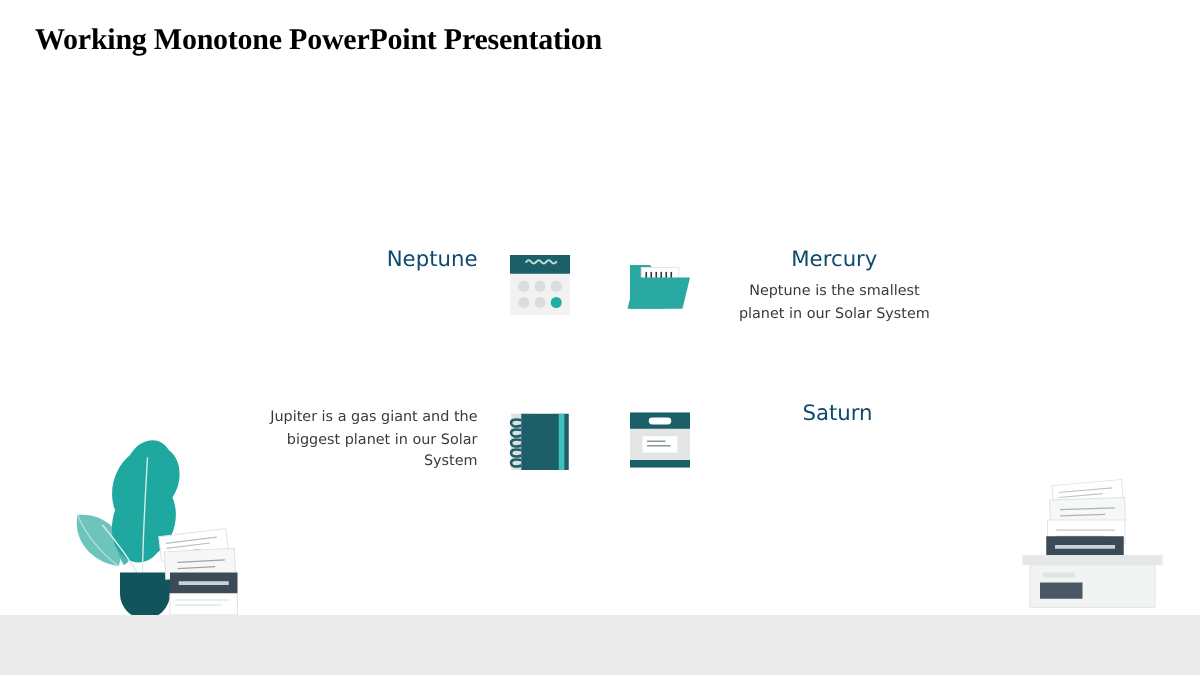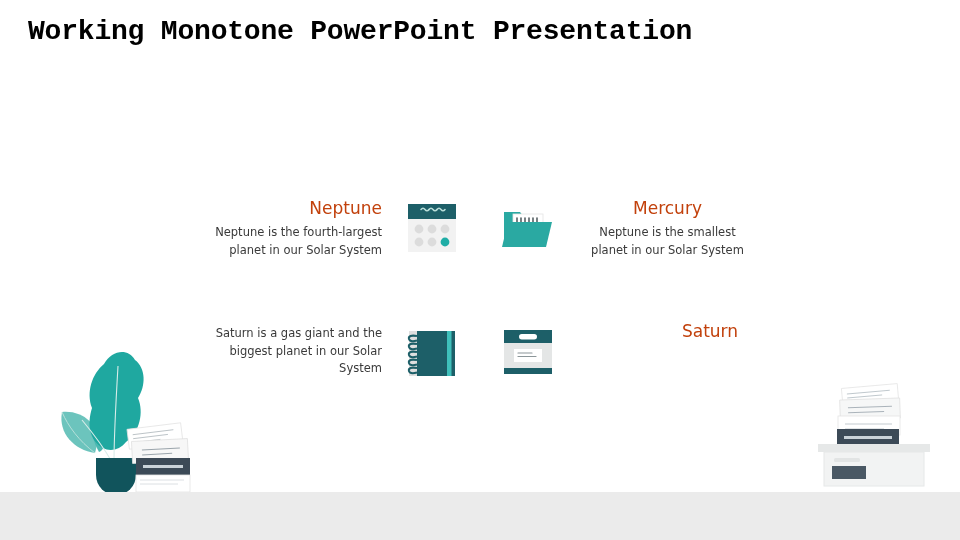--- a/index.html
+++ b/index.html
@@ -31,56 +31,56 @@
     height: 48px;
     background: #ebebeb;
   }
 
   
   .slide-title {
     position: absolute;
     left: 28px;
     top: 10px;
     width: 910px;
-    font-family: Liberation Mono, monospace;
+    font-family: Liberation Serif, serif;
     font-weight: bold;
-    font-size: 28px;
+    font-size: 24px;
     line-height: 44px;
     letter-spacing: -0.2px;
     color: #000000;
     white-space: nowrap;
   }
 
   
   .block {
     position: absolute;
   }
   .block .heading {
     font-family: "DejaVu Sans", sans-serif;
     font-size: 17px;
     line-height: 22px;
-    color: #c2410c;
+    color: #0c4a6e;
     white-space: nowrap;
   }
   .block .body {
     font-family: "DejaVu Sans", sans-serif;
     font-size: 11.5px;
     line-height: 17.5px;
     color: #3a3a3a;
     margin-top: 5px;
   }
 
   .block.right-align { text-align: right; }
   .block.left-align  { text-align: center; }
 
   
   #block-neptune { left: 201px; top: 197px; width: 181px; }
   #block-mercury { left: 580px; top: 197px; width: 175px; }
   #block-jupiter { left: 201px; top: 320px; width: 181px; }
-  #block-saturn  { left: 580px; top: 320px; width: 180px; margin-left: 40px; }
+  #block-saturn  { left: 580px; top: 320px; width: 180px; }
 
   
   .icon-box {
     position: absolute;
     width: 56px;
     height: 56px;
   }
   #icon-neptune { left: 404px; top: 200px; }
   #icon-mercury { left: 500px; top: 200px; }
   #icon-jupiter { left: 404px; top: 325px; }
@@ -95,21 +95,20 @@
 <body>
 
 <div id="slide">
 
   <div class="bottom-band"></div>
 
   <div class="slide-title">Working Monotone PowerPoint Presentation</div>
 
   <div class="block right-align" id="block-neptune">
     <div class="heading">Neptune</div>
-    <div class="body">Neptune is the fourth-largest planet in our Solar System</div>
   </div>
 
   <div class="icon-box" id="icon-neptune">
     <svg width="56" height="56" viewBox="0 0 56 56">
       <rect x="4" y="4" width="48" height="48" fill="#f2f2f2"></rect>
       <rect x="4" y="4" width="48" height="15" fill="#1d5f68"></rect>
       <g stroke="#b9ded9" stroke-width="1.6" fill="none" stroke-linecap="round">
         <path d="M17 9.5 q2 -2.5 4 0 q2 2.5 4 0"></path>
         <path d="M25 9.5 q2 -2.5 4 0 q2 2.5 4 0"></path>
         <path d="M33 9.5 q2 -2.5 4 0 q2 2.5 4 0"></path>
@@ -140,21 +139,21 @@
       <path d="M8 22 h44 l-6 25 h-44 z" fill="#2aa9a2"></path>
     </svg>
   </div>
 
   <div class="block left-align" id="block-mercury">
     <div class="heading">Mercury</div>
     <div class="body">Neptune is the smallest planet in our Solar System</div>
   </div>
 
   <div class="block right-align" id="block-jupiter">
-    <div class="body">Saturn is a gas giant and the biggest planet in our Solar System</div>
+    <div class="body">Jupiter is a gas giant and the biggest planet in our Solar System</div>
   </div>
 
   <div class="icon-box" id="icon-jupiter">
     <svg width="56" height="56" viewBox="0 0 56 56">
       <rect x="5" y="6" width="16" height="45" fill="#dfdfdf"></rect>
       <rect x="13" y="6" width="38" height="45" fill="#1d5f68"></rect>
       <rect x="43" y="6" width="4.5" height="45" fill="#3fc0bb"></rect>
       <g stroke="#1d5f68" stroke-width="2.1" fill="none">
         <path d="M13 11 q-9 -1.5 -8 3 q1 3.5 8 1.5"></path>
         <path d="M13 19 q-9 -1.5 -8 3 q1 3.5 8 1.5"></path>

